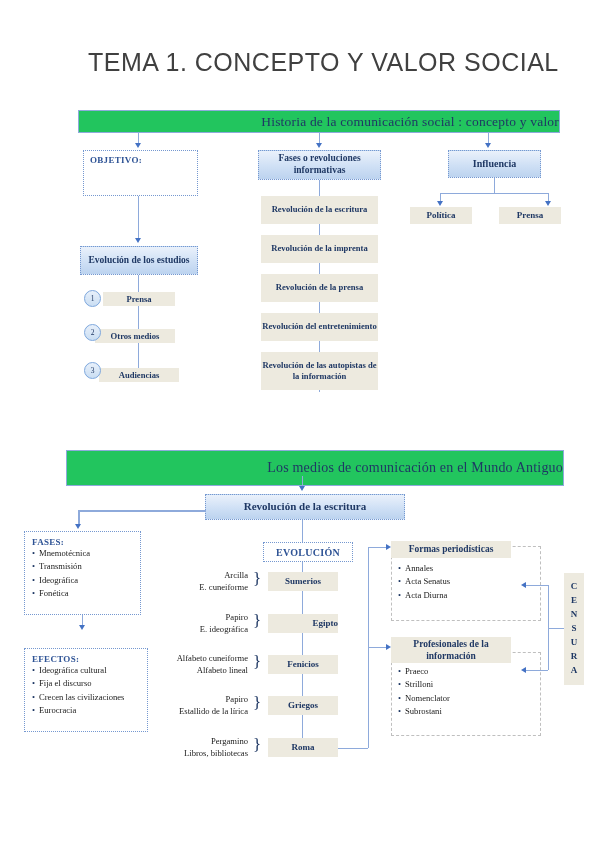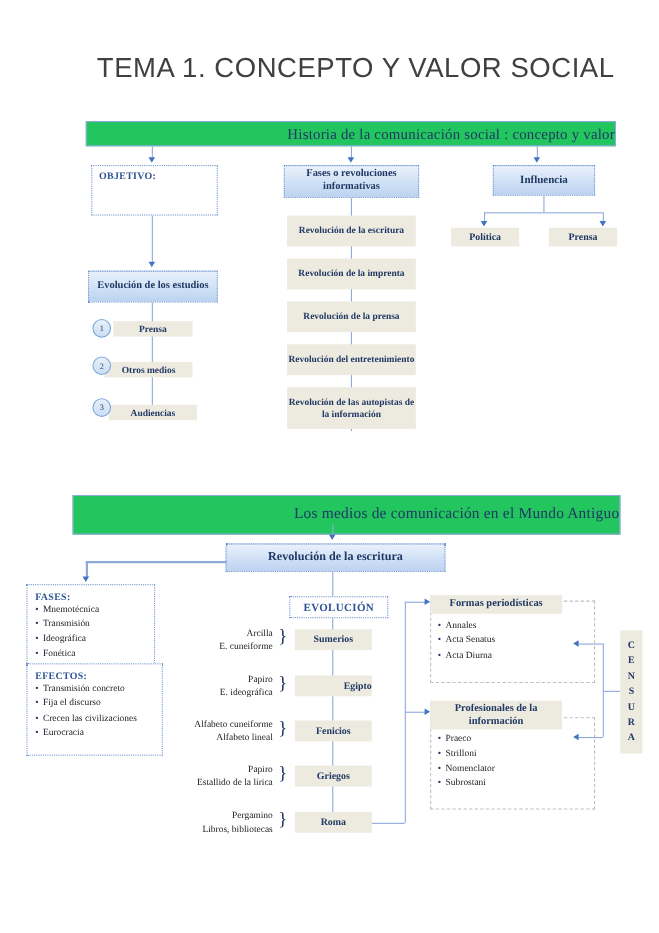--- a/index.html
+++ b/index.html
@@ -230,23 +230,23 @@
     <div class="list-title">FASES:</div>
     <div class="list-item"><span class="bullet">•</span><span>Mnemotécnica</span></div>
     <div class="list-item"><span class="bullet">•</span><span>Transmisión</span></div>
     <div class="list-item"><span class="bullet">•</span><span>Ideográfica</span></div>
     <div class="list-item"><span class="bullet">•</span><span>Fonética</span></div>
   </div>
 
   <div class="vline" style="left:82px;top:615px;height:13px;"></div>
   <div class="arrow-down" style="left:78.5px;top:625px;"></div>
 
-  <div class="abs dotted-box" style="left:24px;top:603px;width:124px;height:84px;padding:5px 7px;">
+  <div class="abs dotted-box" style="left:24px;top:648px;width:124px;height:84px;padding:5px 7px;">
     <div class="list-title">EFECTOS:</div>
-    <div class="list-item"><span class="bullet">•</span><span>Transmisión concreto</span></div>
+    <div class="list-item"><span class="bullet">•</span><span>Ideográfica cultural</span></div>
     <div class="list-item"><span class="bullet">•</span><span>Fija el discurso</span></div>
     <div class="list-item"><span class="bullet">•</span><span>Crecen las civilizaciones</span></div>
     <div class="list-item"><span class="bullet">•</span><span>Eurocracia</span></div>
   </div>
 
   <div class="vline" style="left:302px;top:520px;height:22px;"></div>
   <div class="abs dotted-box" style="left:263px;top:542px;width:90px;height:20px;display:flex;align-items:center;justify-content:center;">
     <span class="list-title" style="font-size:10px;">EVOLUCIÓN</span>
   </div>
   <div class="vline" style="left:302px;top:562px;height:188px;"></div>

